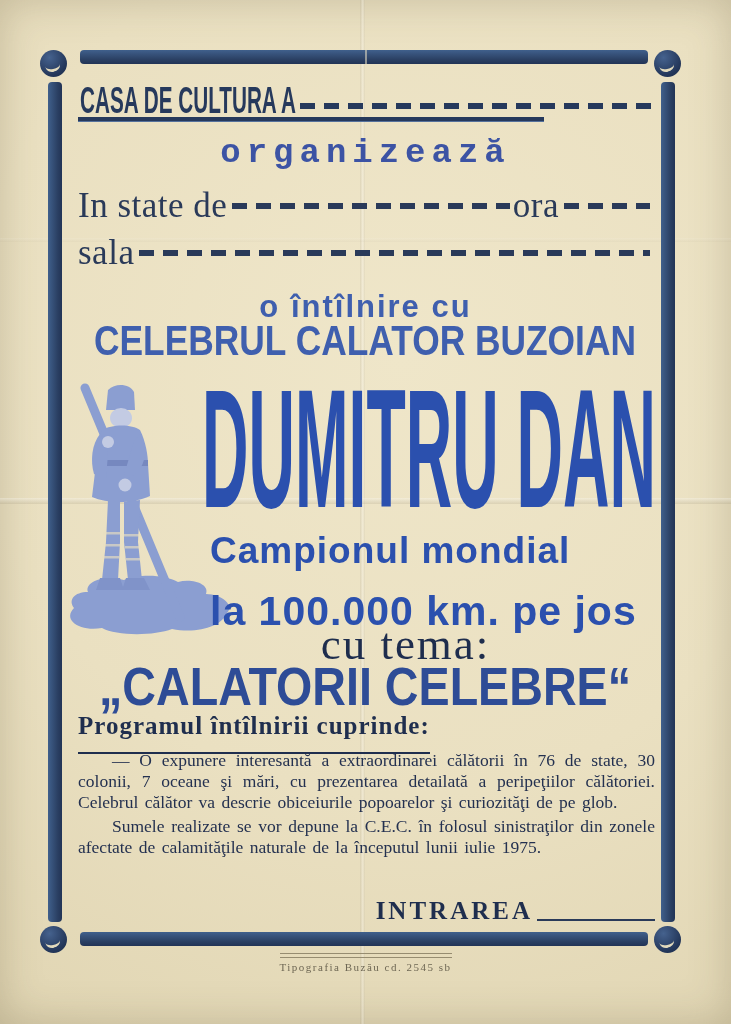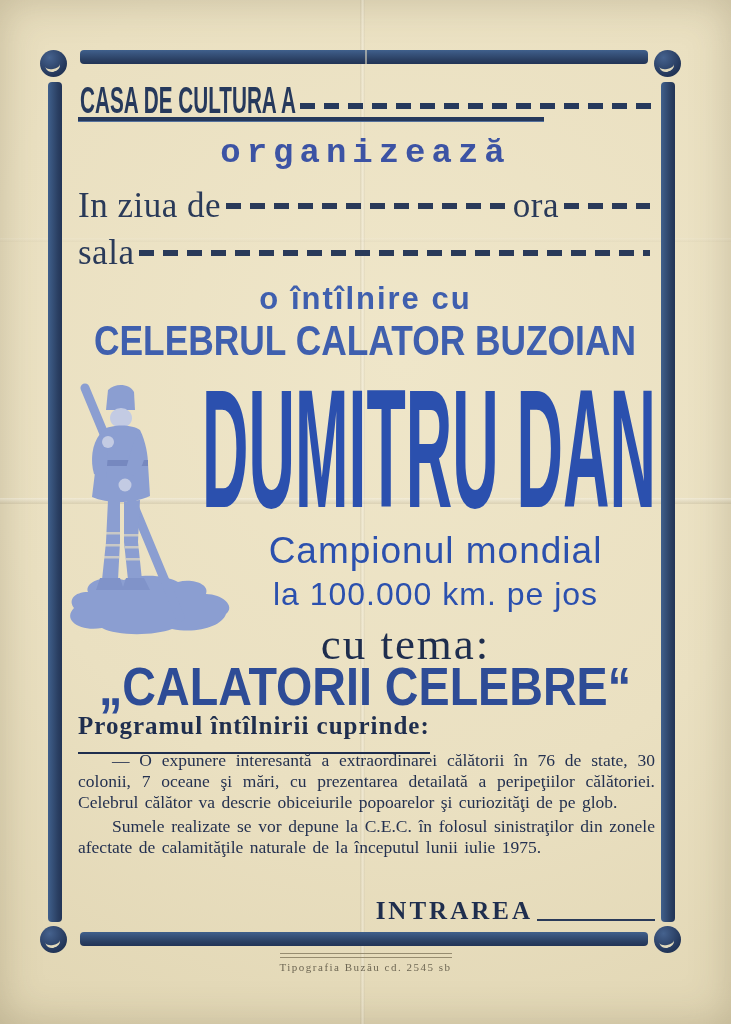--- a/index.html
+++ b/index.html
@@ -45,31 +45,31 @@
   .org-dash{left:300px;right:80px;top:103px;height:6px;
     background:repeating-linear-gradient(90deg,#26395c 0 15px,transparent 15px 24px);}
   .org-rule{left:78px;top:117px;width:466px;height:4px;background:#26395c;border-bottom:1px solid #55719c;}
 
   .organizeaza{left:76px;right:76px;top:134px;text-align:center;
     font-family:Liberation Mono, monospace;font-weight:bold;font-size:34px;
     letter-spacing:6px;color:#3c53a4;}
   .row-serif{display:flex;align-items:baseline;font-size:35px;color:#2a3a59;letter-spacing:.5px;}
   .row-day{left:78px;right:78px;top:186px;height:46px;}
   .row-hall{left:78px;right:78px;top:233px;height:46px;}
-  .meet{left:76px;right:76px;top:281px;text-align:center;
+  .meet{left:76px;right:76px;top:289px;text-align:center;
     font-family:"Liberation Sans",sans-serif;font-weight:bold;font-size:31px;
     letter-spacing:2px;color:#3f5fae;}
 
   .celebrul{left:92px;top:318px;color:#3f5fae;}
   .hero-name{left:199px;top:377px;color:#2b50ae;}
   .man{left:58px;top:382px;}
-  .subtitles{left:210px;right:70px;top:530px;text-align:center;color:#2b50ae;
-    font-family:"Liberation Sans",sans-serif;font-weight:normal;}
+  .subtitles{left:210px;right:70px;top:530px;text-align:left;color:#2b50ae;
+    font-family:"Liberation Sans",sans-serif;font-weight:bold;}
   .sub1{font-size:37px;letter-spacing:1px;}
-  .sub2{font-size:32px;letter-spacing:1px;margin-top:4px;}
+  .sub2{font-size:41px;letter-spacing:1px;margin-top:16px;}
 
   .cutema{left:140px;right:60px;top:618px;text-align:center;font-size:45px;
     letter-spacing:2px;color:#1e2d4d;}
   .theme-title{left:96px;top:662px;color:#2e4c96;}
 
   .prog-head{left:78px;top:712px;font-weight:bold;font-size:25px;letter-spacing:1px;
     color:#1f2e4e;border-bottom:2px solid #1f2e4e;padding-bottom:12px;}
   .paras{left:78px;right:76px;top:750px;color:#243150;font-weight:normal;
     font-size:17.5px;line-height:21px;text-align:justify;word-spacing:2px;}
   .paras p{margin:0 0 3px;text-indent:34px;}
@@ -103,21 +103,21 @@
 
   <svg class="abs" style="left:78px;top:80px;color:#26395c;" width="222" height="42" viewBox="0 0 222 42">
     <text x="2" y="33" font-size="37" textLength="216" lengthAdjust="spacingAndGlyphs">CASA DE CULTURA A</text>
   </svg>
   <div class="abs org-dash"></div>
   <div class="abs org-rule"></div>
 
   <div class="abs organizeaza">organizează</div>
 
   <div class="abs row-serif row-day">
-    <span>In ziua de</span>
+    <span>In state de</span>
     <span class="dash"></span>
     <span>ora</span>
     <span class="dash fixed" style="width:94px;"></span>
   </div>
   <div class="abs row-serif row-hall">
     <span>sala</span>
     <span class="dash"></span>
   </div>
 
   <div class="abs meet">o întîlnire cu</div>

